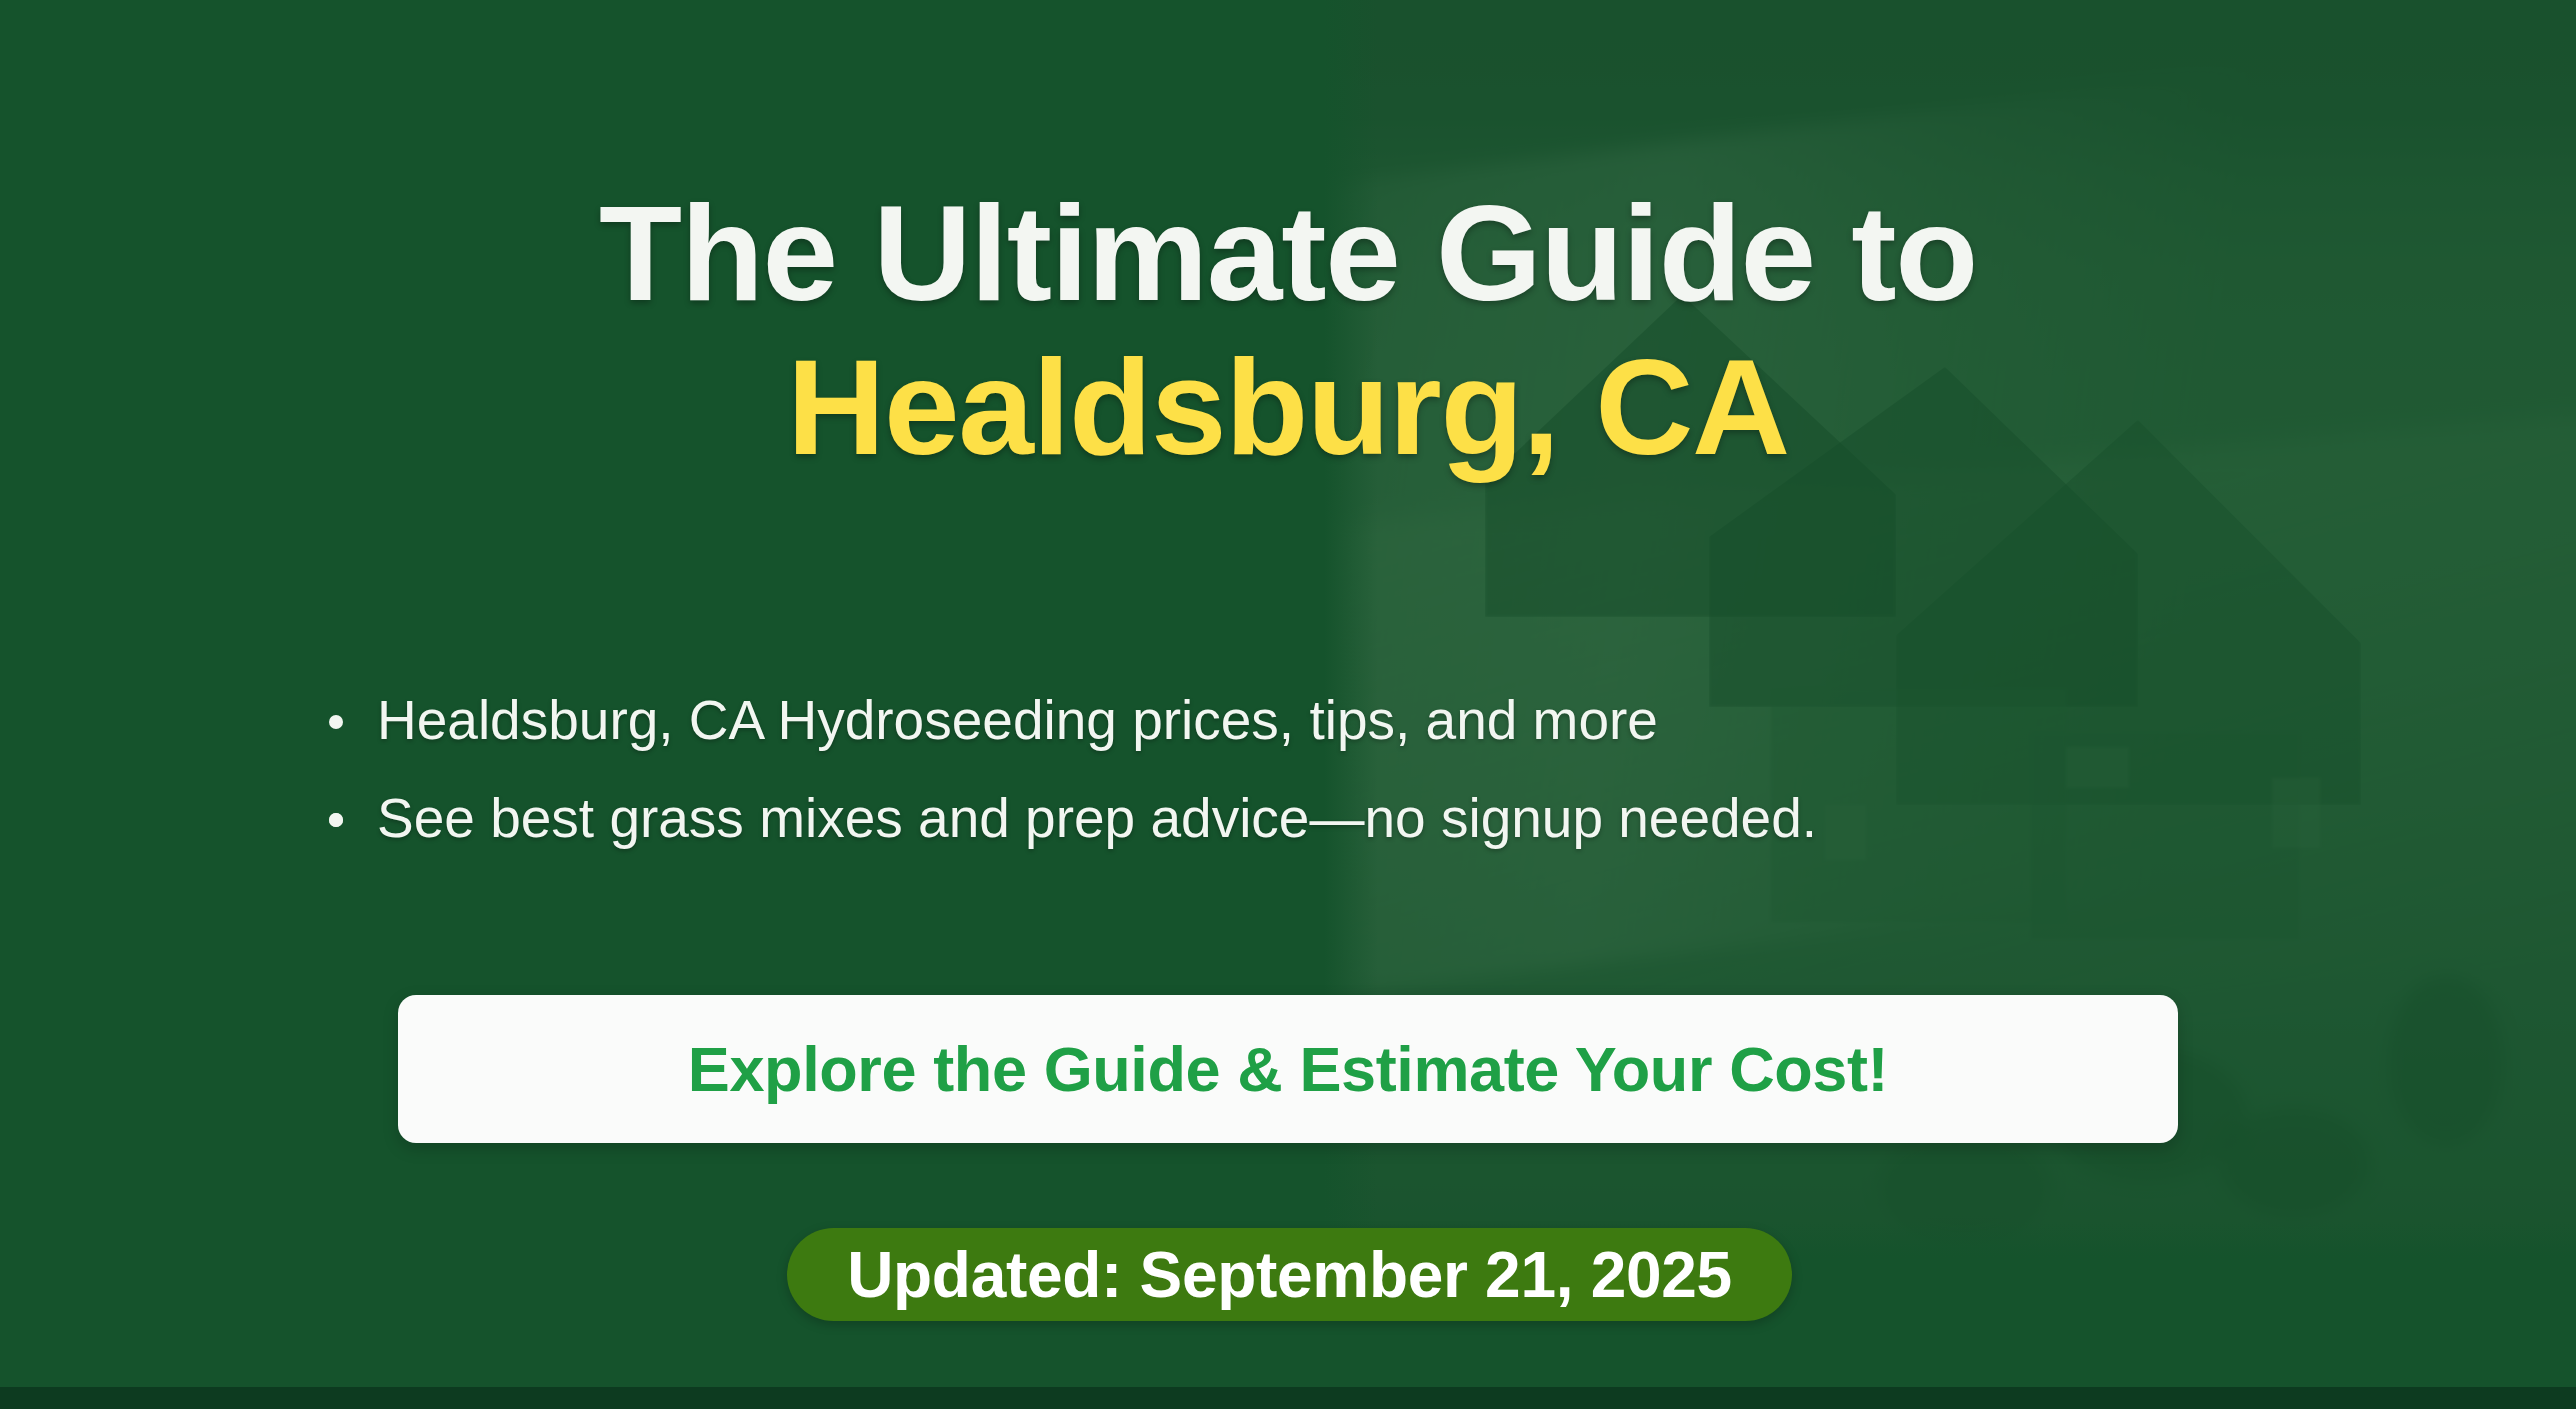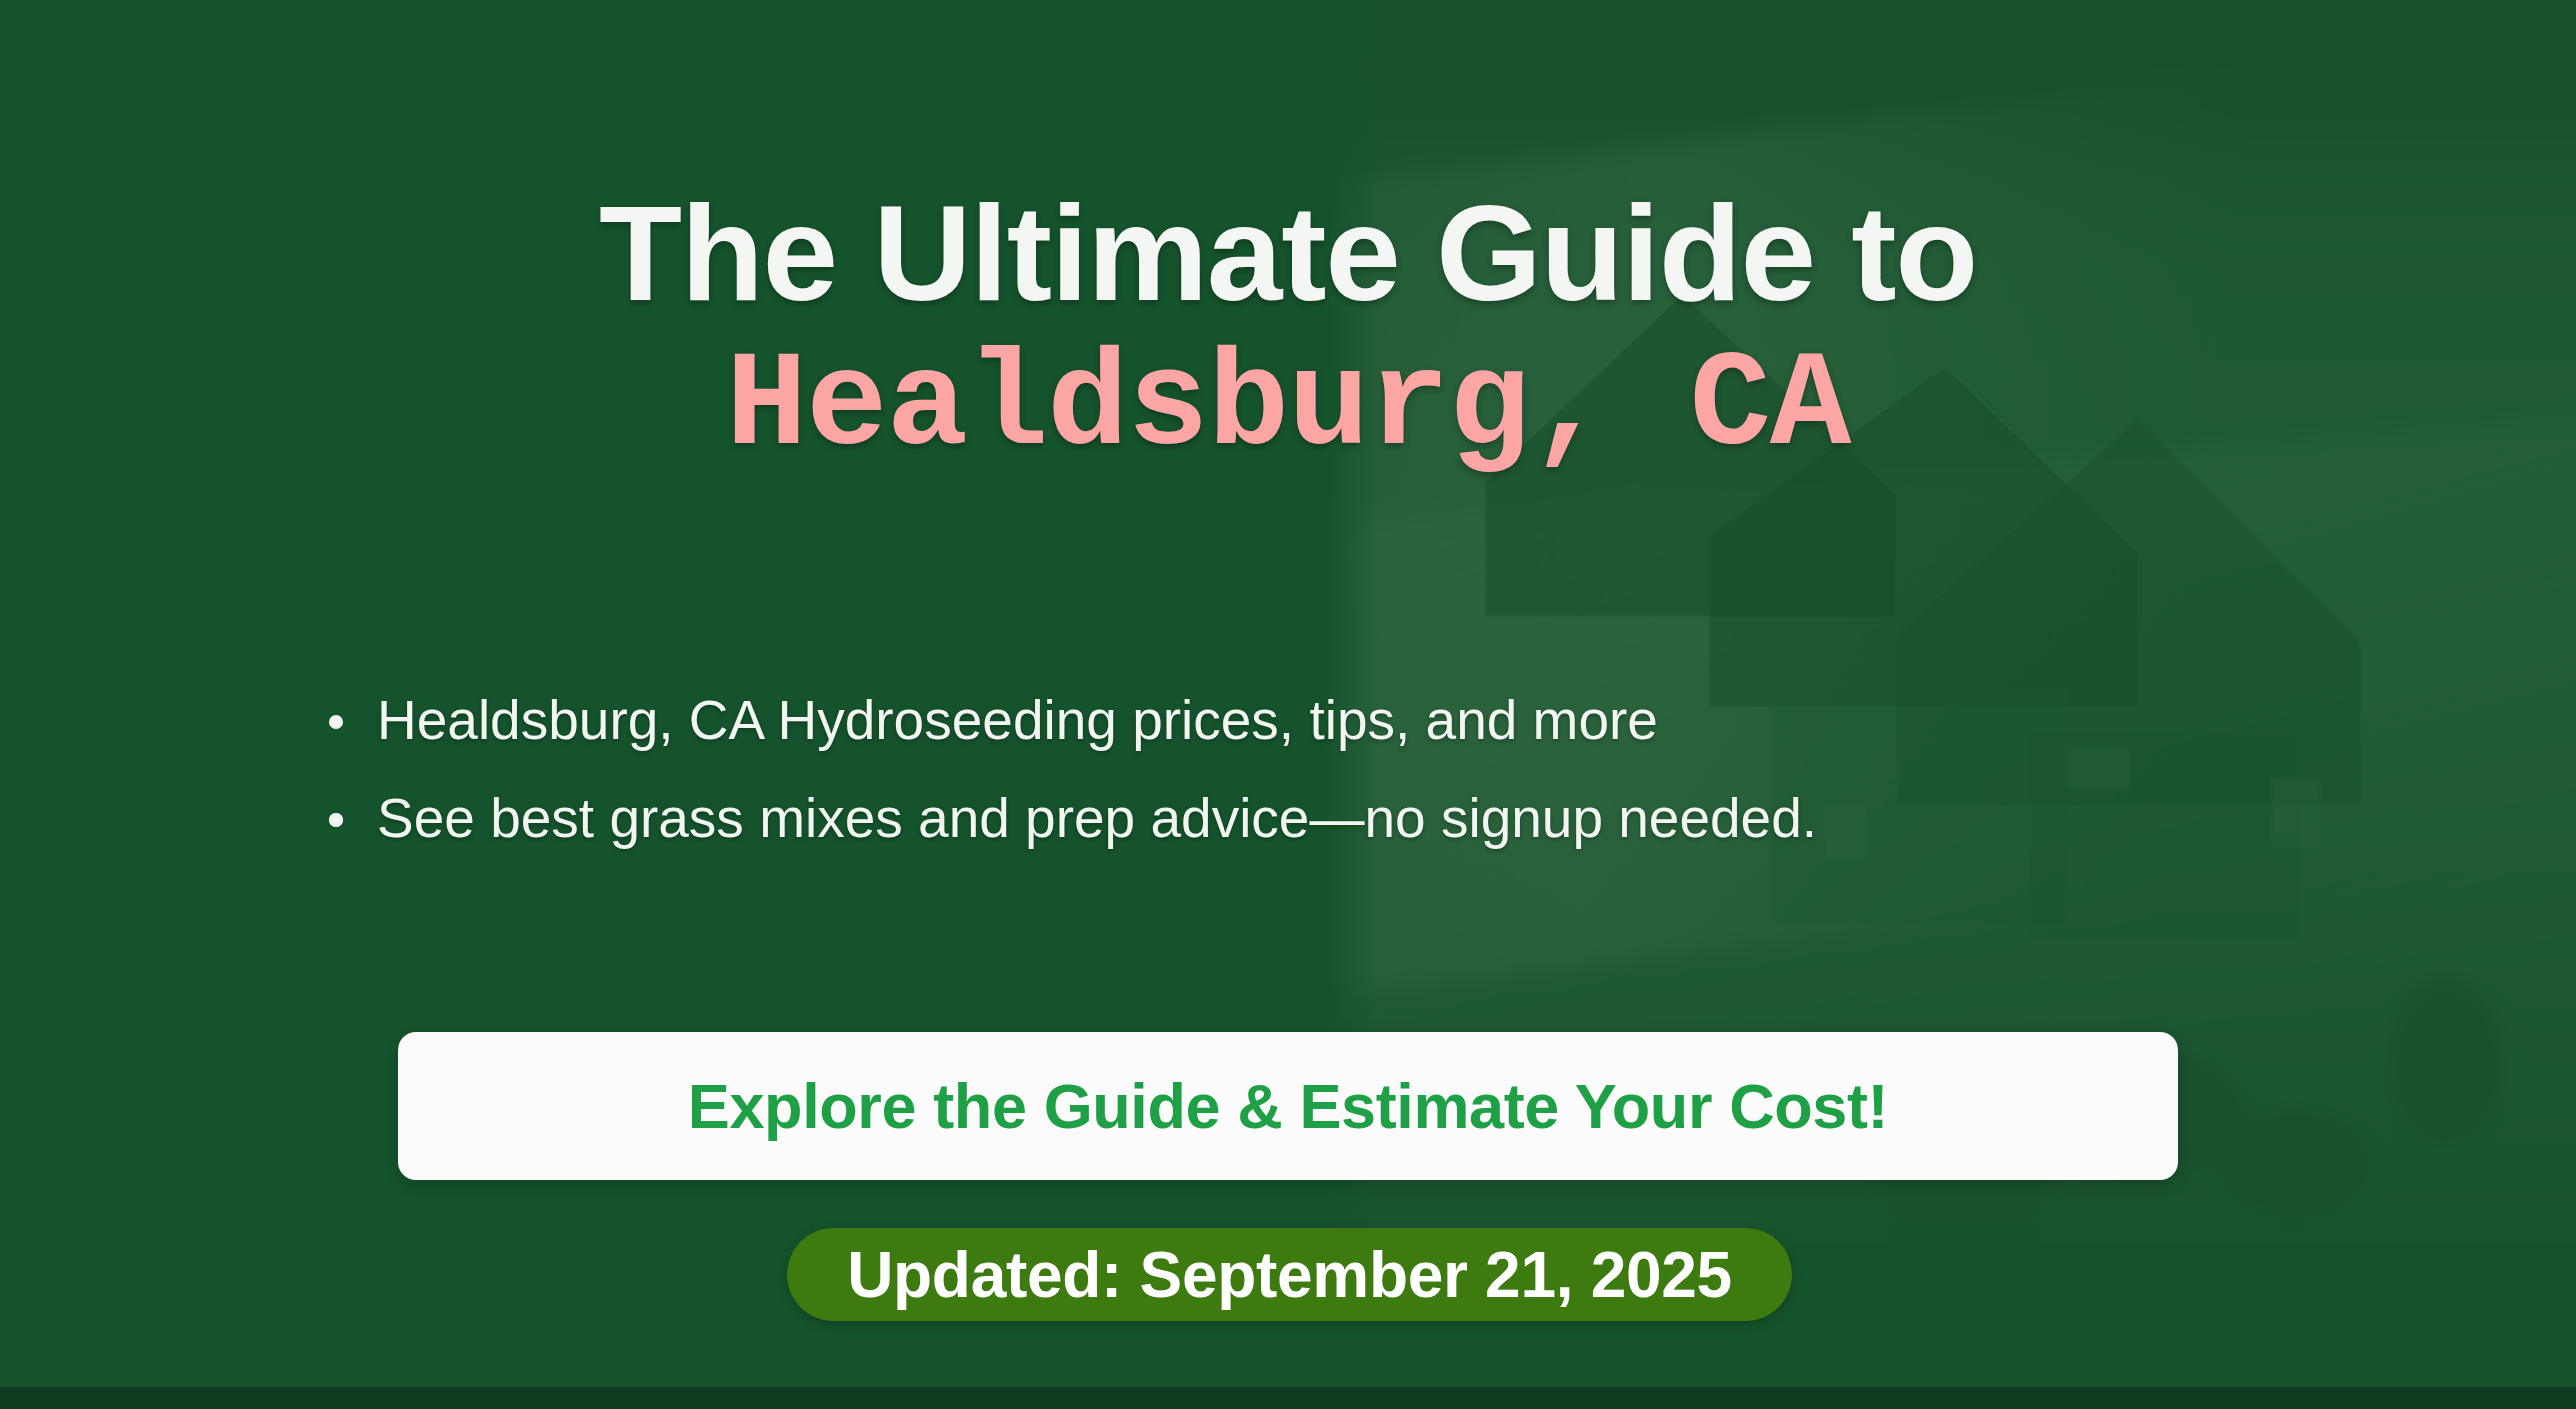--- a/index.html
+++ b/index.html
@@ -142,23 +142,22 @@
     font-size: 136px;
     line-height: 1.13;
     font-weight: 700;
     letter-spacing: -1.3px;
     color: #F3F6F2;
     text-shadow: 0 2.7px 6.3px rgba(0,0,0,0.30);
     padding: 0 188px;
     box-sizing: border-box;
   }
   .headline .accent {
-    color: #fca5a5;
+    color: #fde047;
     display: block;
-    font-family: Liberation Mono, monospace;
   }
 
   .bullets {
     position: absolute;
     left: 305px;
     top: 675px;
     width: 1968px;
     margin: 15px;
     padding: 0;
     list-style: none;
@@ -198,21 +197,20 @@
     font-family: "Liberation Sans", sans-serif;
     font-size: 63px;
     font-weight: 700;
     letter-spacing: -0.4px;
     cursor: pointer;
     box-shadow: 0 5.4px 16px rgba(0,0,0,0.18);
     display: flex;
     align-items: center;
     justify-content: center;
     padding: 0;
-    margin-top: 37px;
   }
 
   .updated-badge {
     position: absolute;
     left: 787px;
     top: 1228px;
     width: 1005px;
     height: 93px;
     background: #3D7A10;
     border-radius: 47px;

